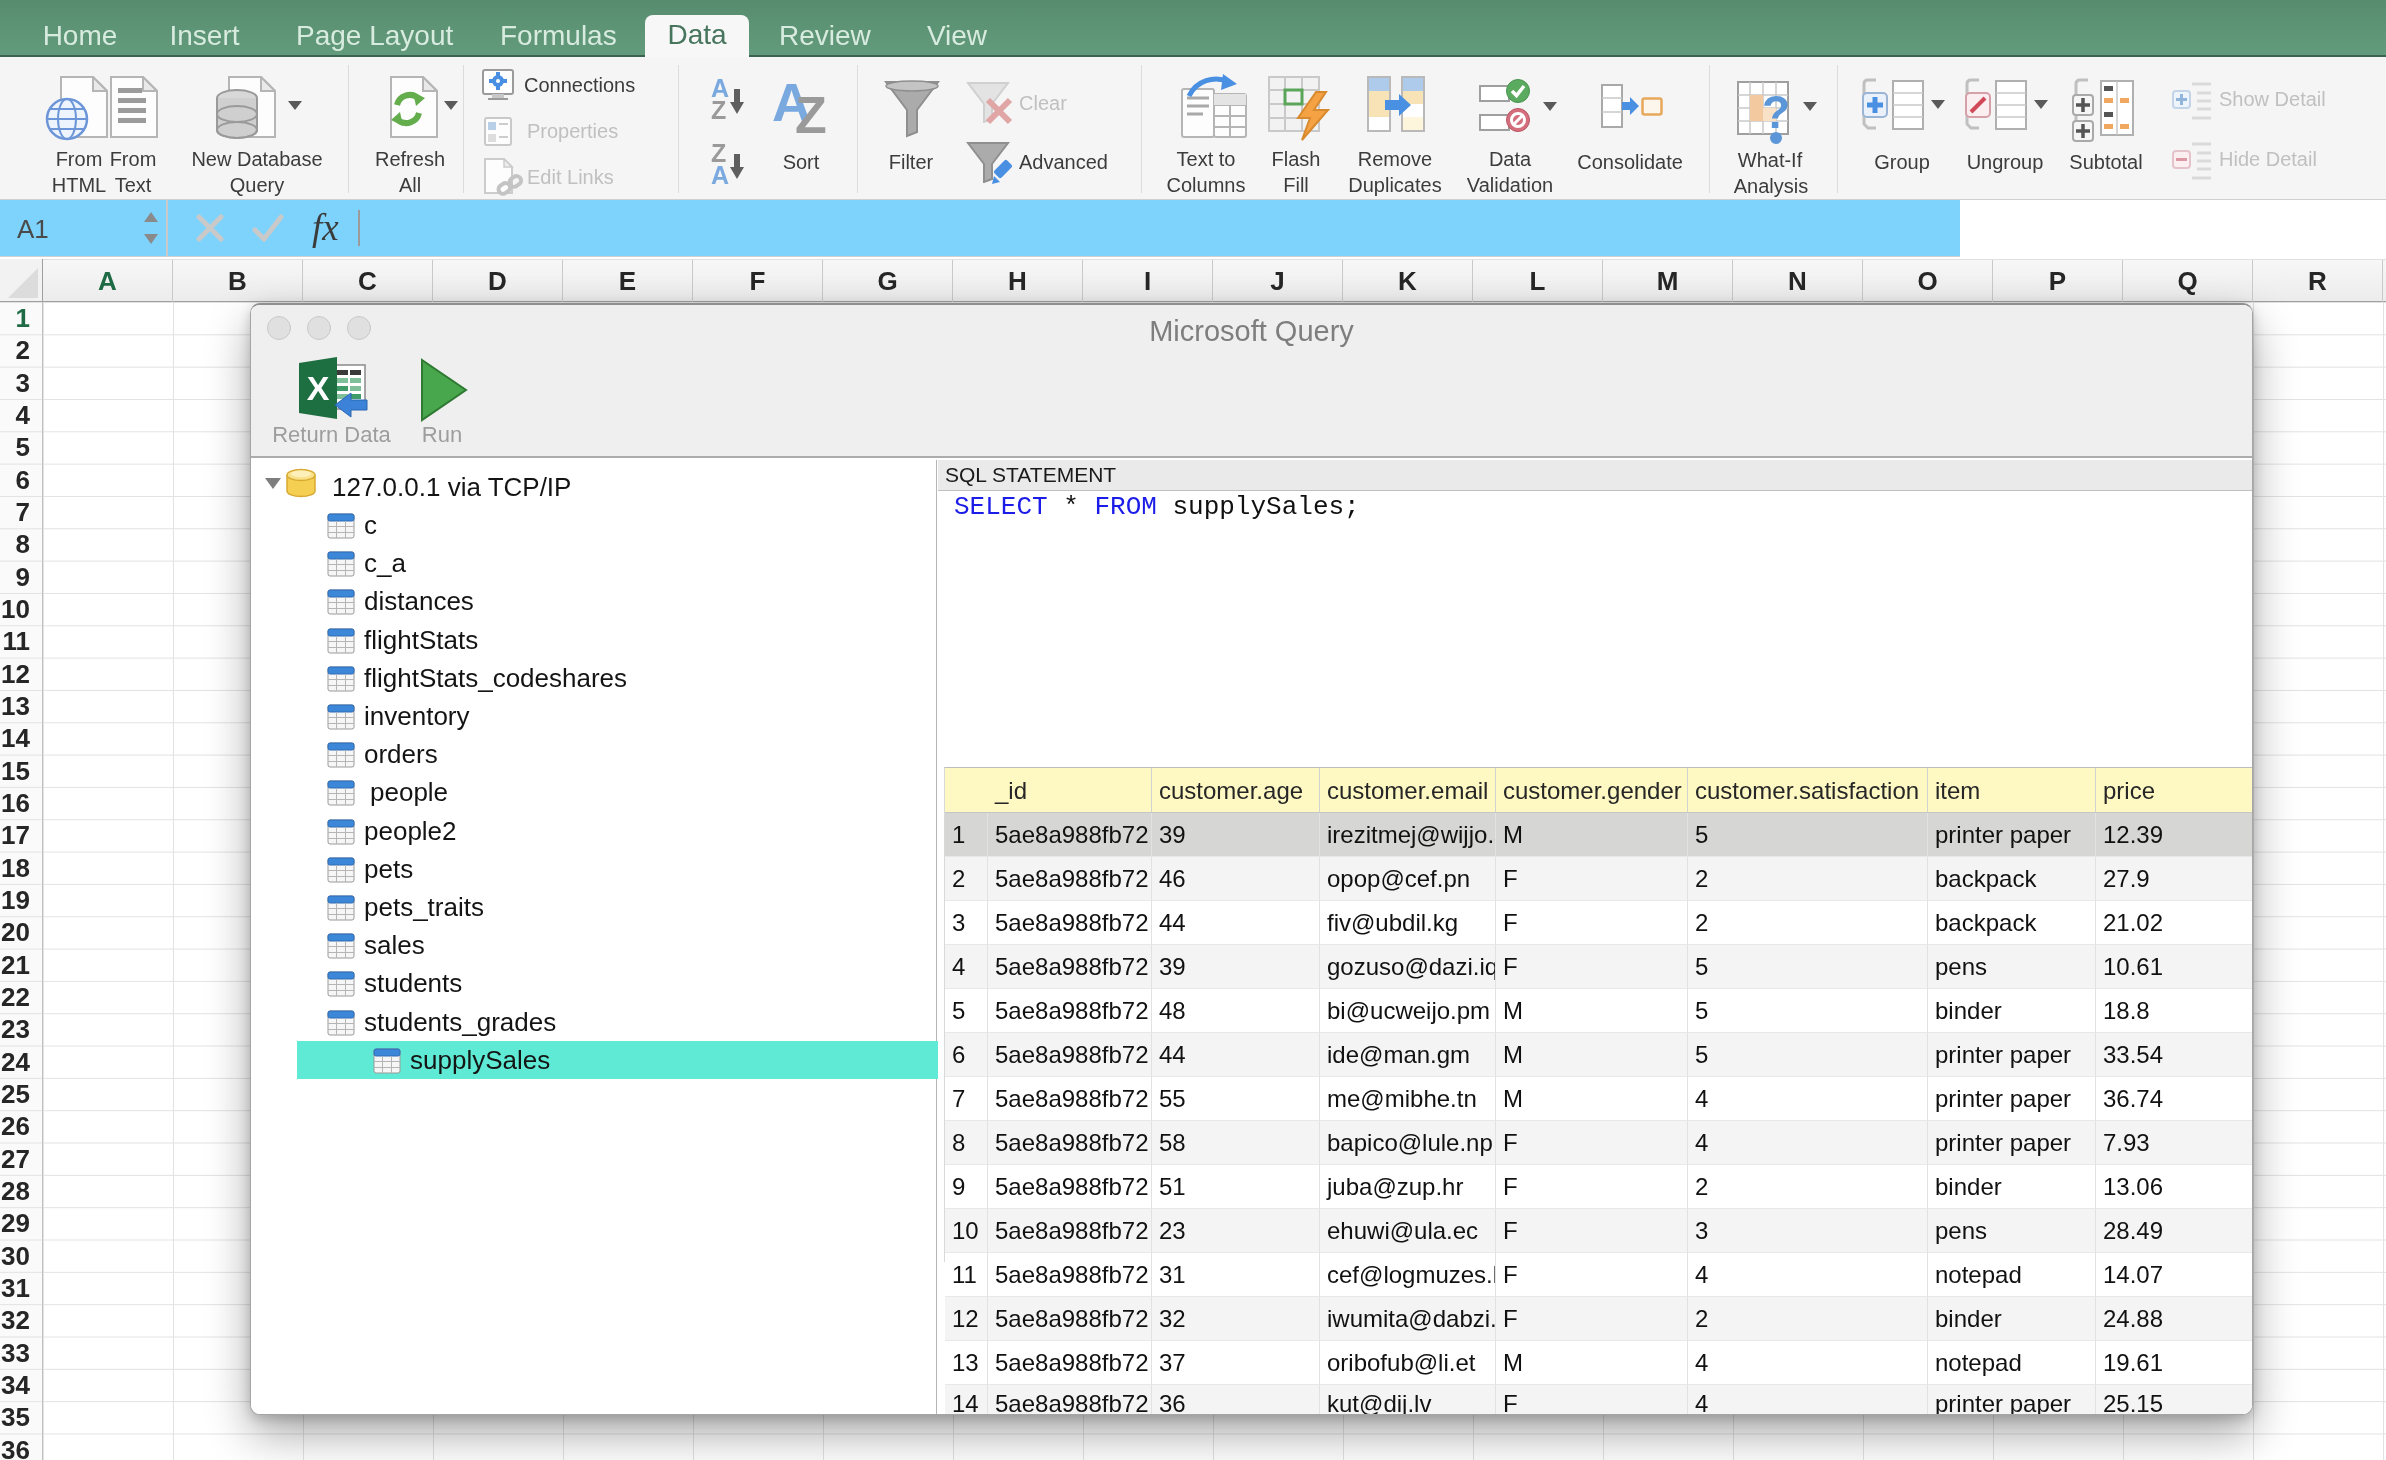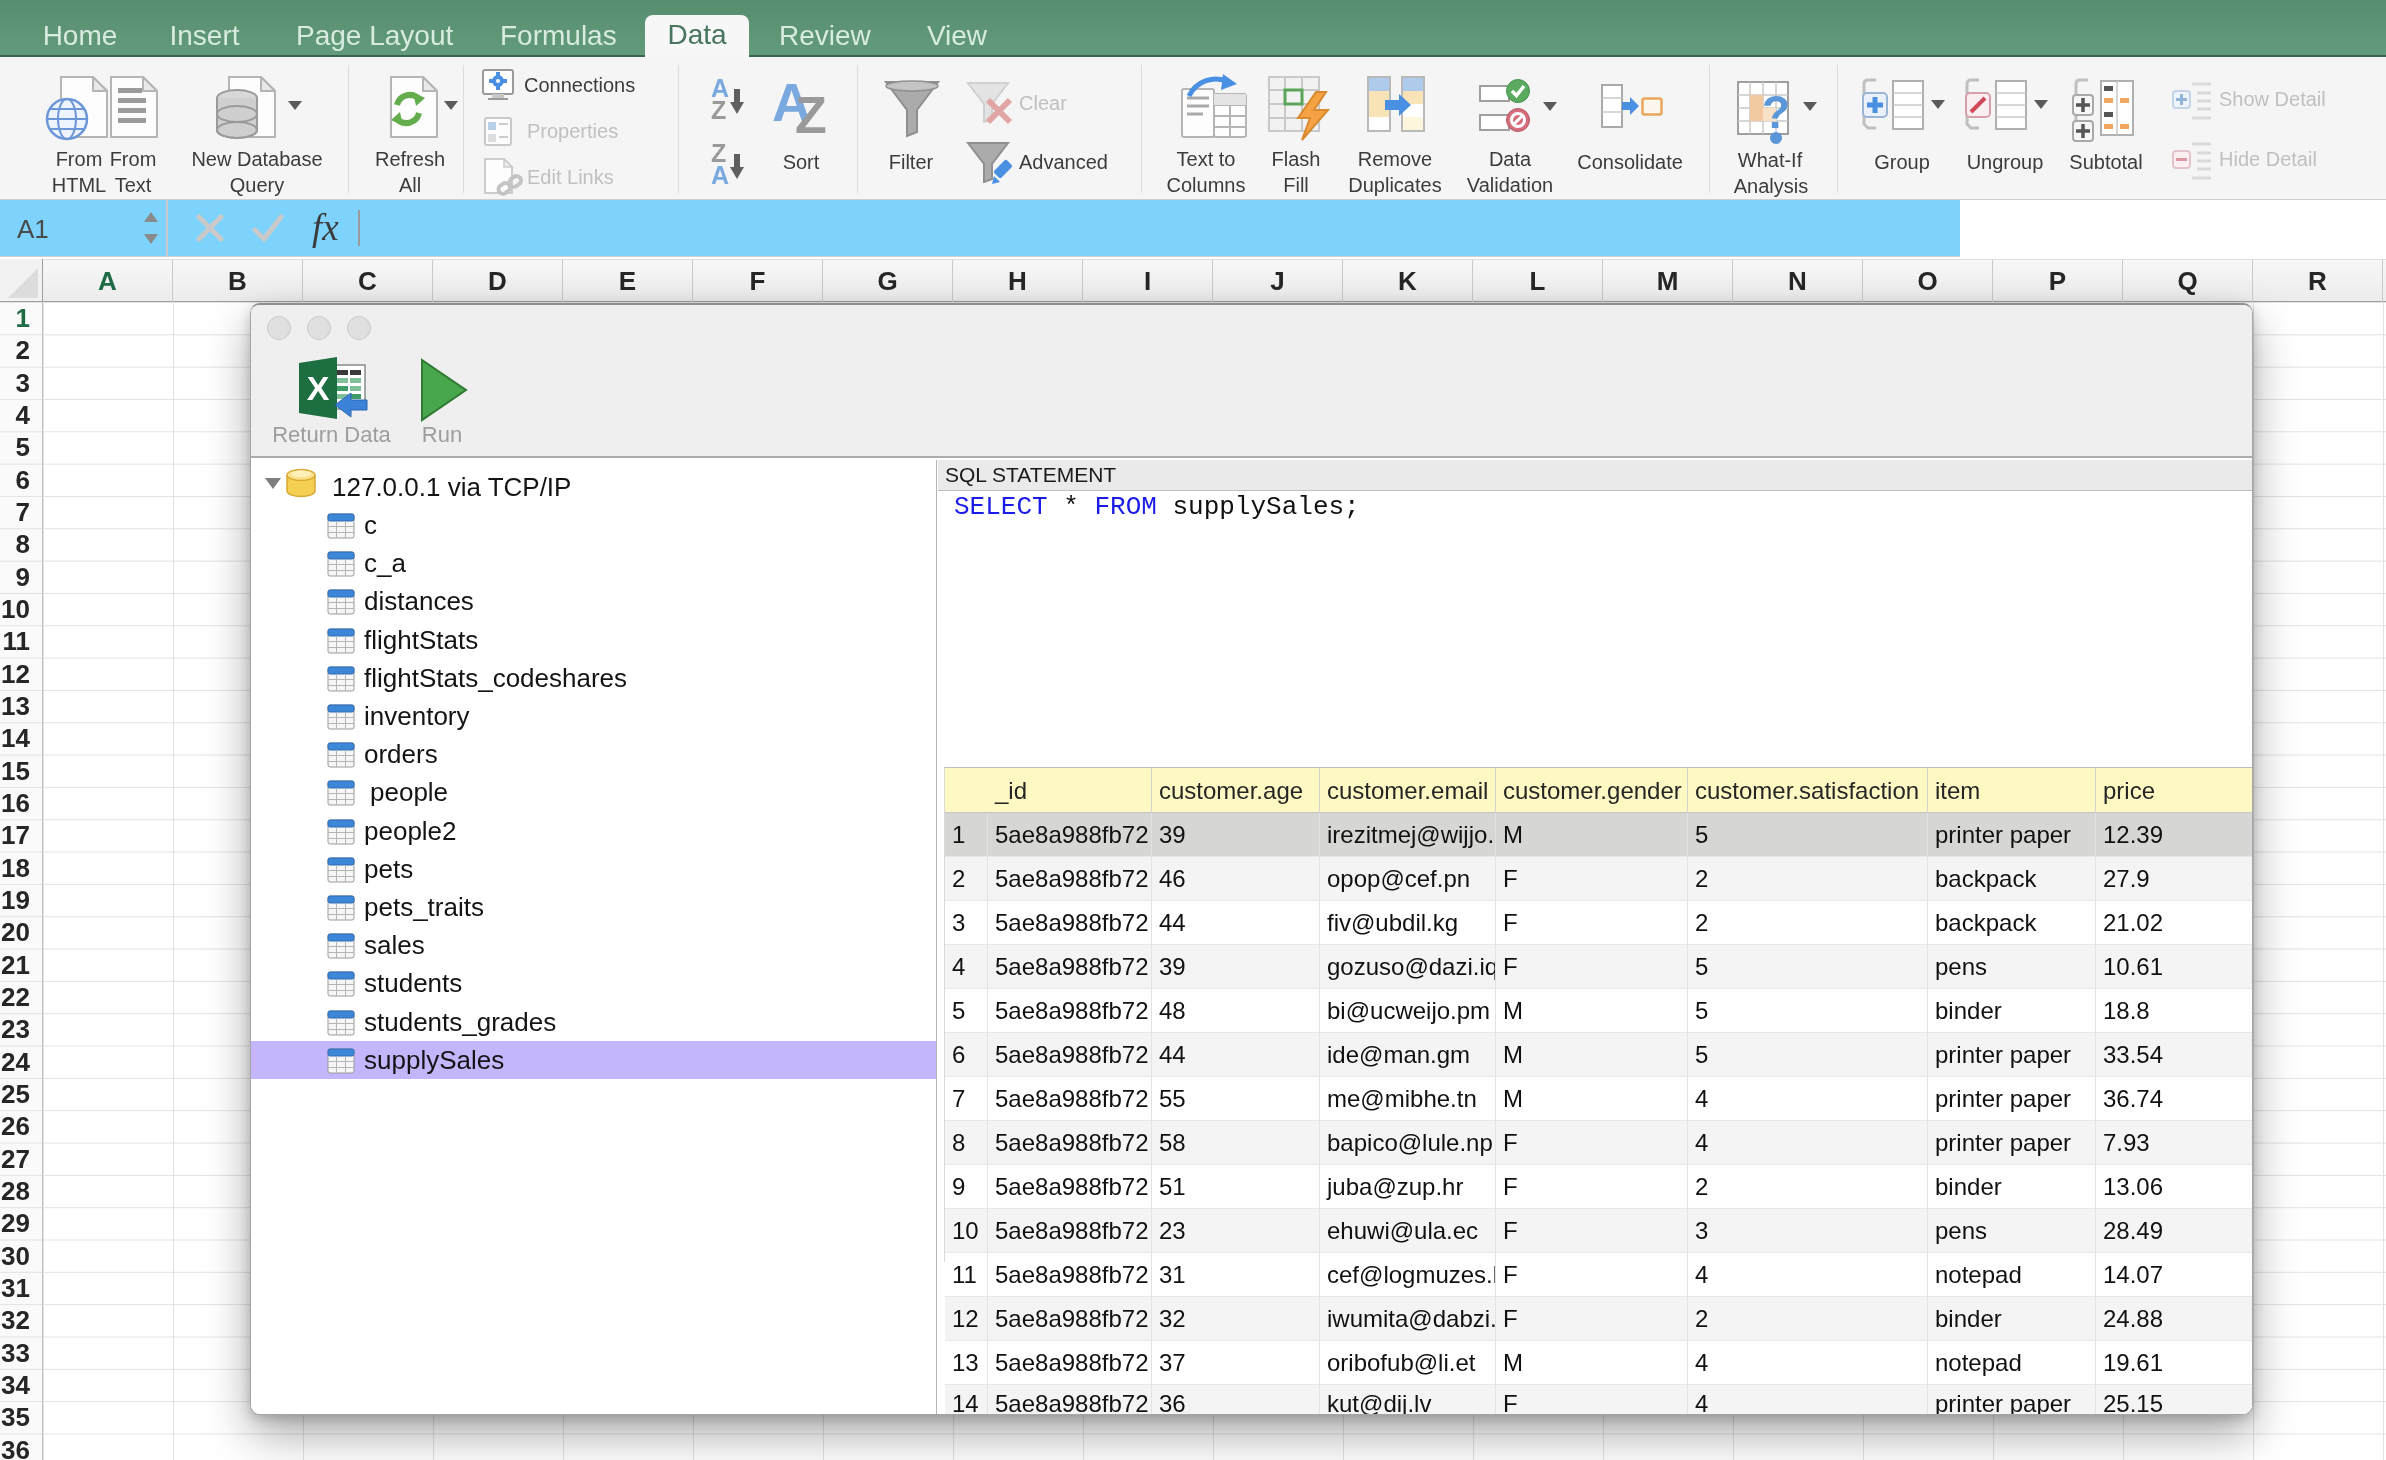--- a/index.html
+++ b/index.html
@@ -44,21 +44,21 @@
     box-shadow:0 20px 45px rgba(0,0,0,0.33), 0 4px 12px rgba(0,0,0,0.18); overflow:hidden; }
   .dlgtop { position:absolute; left:0; top:0; width:100%; height:153px; background:#f0efef; border-bottom:2px solid #acacac; }
   .tl { position:absolute; top:11px; width:24px; height:24px; border-radius:50%; background:#e0e0e0; border:1px solid #cacaca; }
   .dlgtitle { position:absolute; top:10px; width:100%; text-align:center; font-size:29px; color:#7e7e7e; }
   .tblabel { position:absolute; top:117px; font-size:22px; color:#9d9d9d; text-align:center; }
 
   
   .tree { position:absolute; left:0; top:155px; width:686px; height:957px; background:#ffffff; border-right:1px solid #b5b5b5; }
   .trow { position:absolute; left:0; width:100%; height:38px; font-size:26px; color:#141414; }
   .trow .txt { position:absolute; top:4px; }
-  .hl { background:#c4b5fd; }
+  .hl { background:#5eead4;margin-left:46px; }
 
   
   .rpanel { position:absolute; left:687px; top:155px; width:1316px; height:957px; background:#ffffff; }
   .sqlband { position:absolute; left:0; top:0; width:100%; height:31px; background:#eaeaea; border-bottom:1px solid #c0c0c0; font-size:21px; color:#1a1a1a; padding-left:7px; line-height:30px; }
   .sqltext { position:absolute; left:16px; top:32px; font-family:"Liberation Mono", monospace; font-size:26px; color:#101010; }
   .kw { color:#1c1ce8; }
 
   
   .rtable { position:absolute; left:6px; top:307px; width:1310px; height:495px; border-top:1px solid #bdbdbd; border-left:1px solid #d9d9d9; }
   .hrow { position:absolute; left:0; top:0; width:1310px; height:45px; background:#fef9c3; border-bottom:1px solid #c6c6c6; }
@@ -457,20 +457,21 @@
     <div class="rownum" style="top:1066.989px;">34</div>
     <div class="rownum" style="top:1099.322px;">35</div>
     <div class="rownum" style="top:1131.655px;">36</div>
   </div>
 
 <div class="dialog">
   <div class="dlgtop">
     <div class="tl" style="left:16px;"></div>
     <div class="tl" style="left:56px;"></div>
     <div class="tl" style="left:96px;"></div>
+    <div class="dlgtitle">Microsoft Query</div>
     <div id="tbicons">
 
       <svg width="72" height="66" viewBox="0 0 72 66" style="position:absolute;left:46px;top:52px;">
         <rect x="36" y="8" width="32" height="44" fill="#ffffff" stroke="#8a8a8a" stroke-width="1.5"></rect>
         <rect x="40" y="13" width="11" height="5" fill="#3a3a3a"></rect>
           <rect x="53" y="13" width="11" height="5" fill="#3a3a3a"></rect>
         <rect x="40" y="21" width="11" height="5" fill="#7fbf9a"></rect>
           <rect x="53" y="21" width="11" height="5" fill="#7fbf9a"></rect>
         <rect x="40" y="29" width="11" height="5" fill="#3f9b68"></rect>
           <rect x="53" y="29" width="11" height="5" fill="#7fbf9a"></rect>

